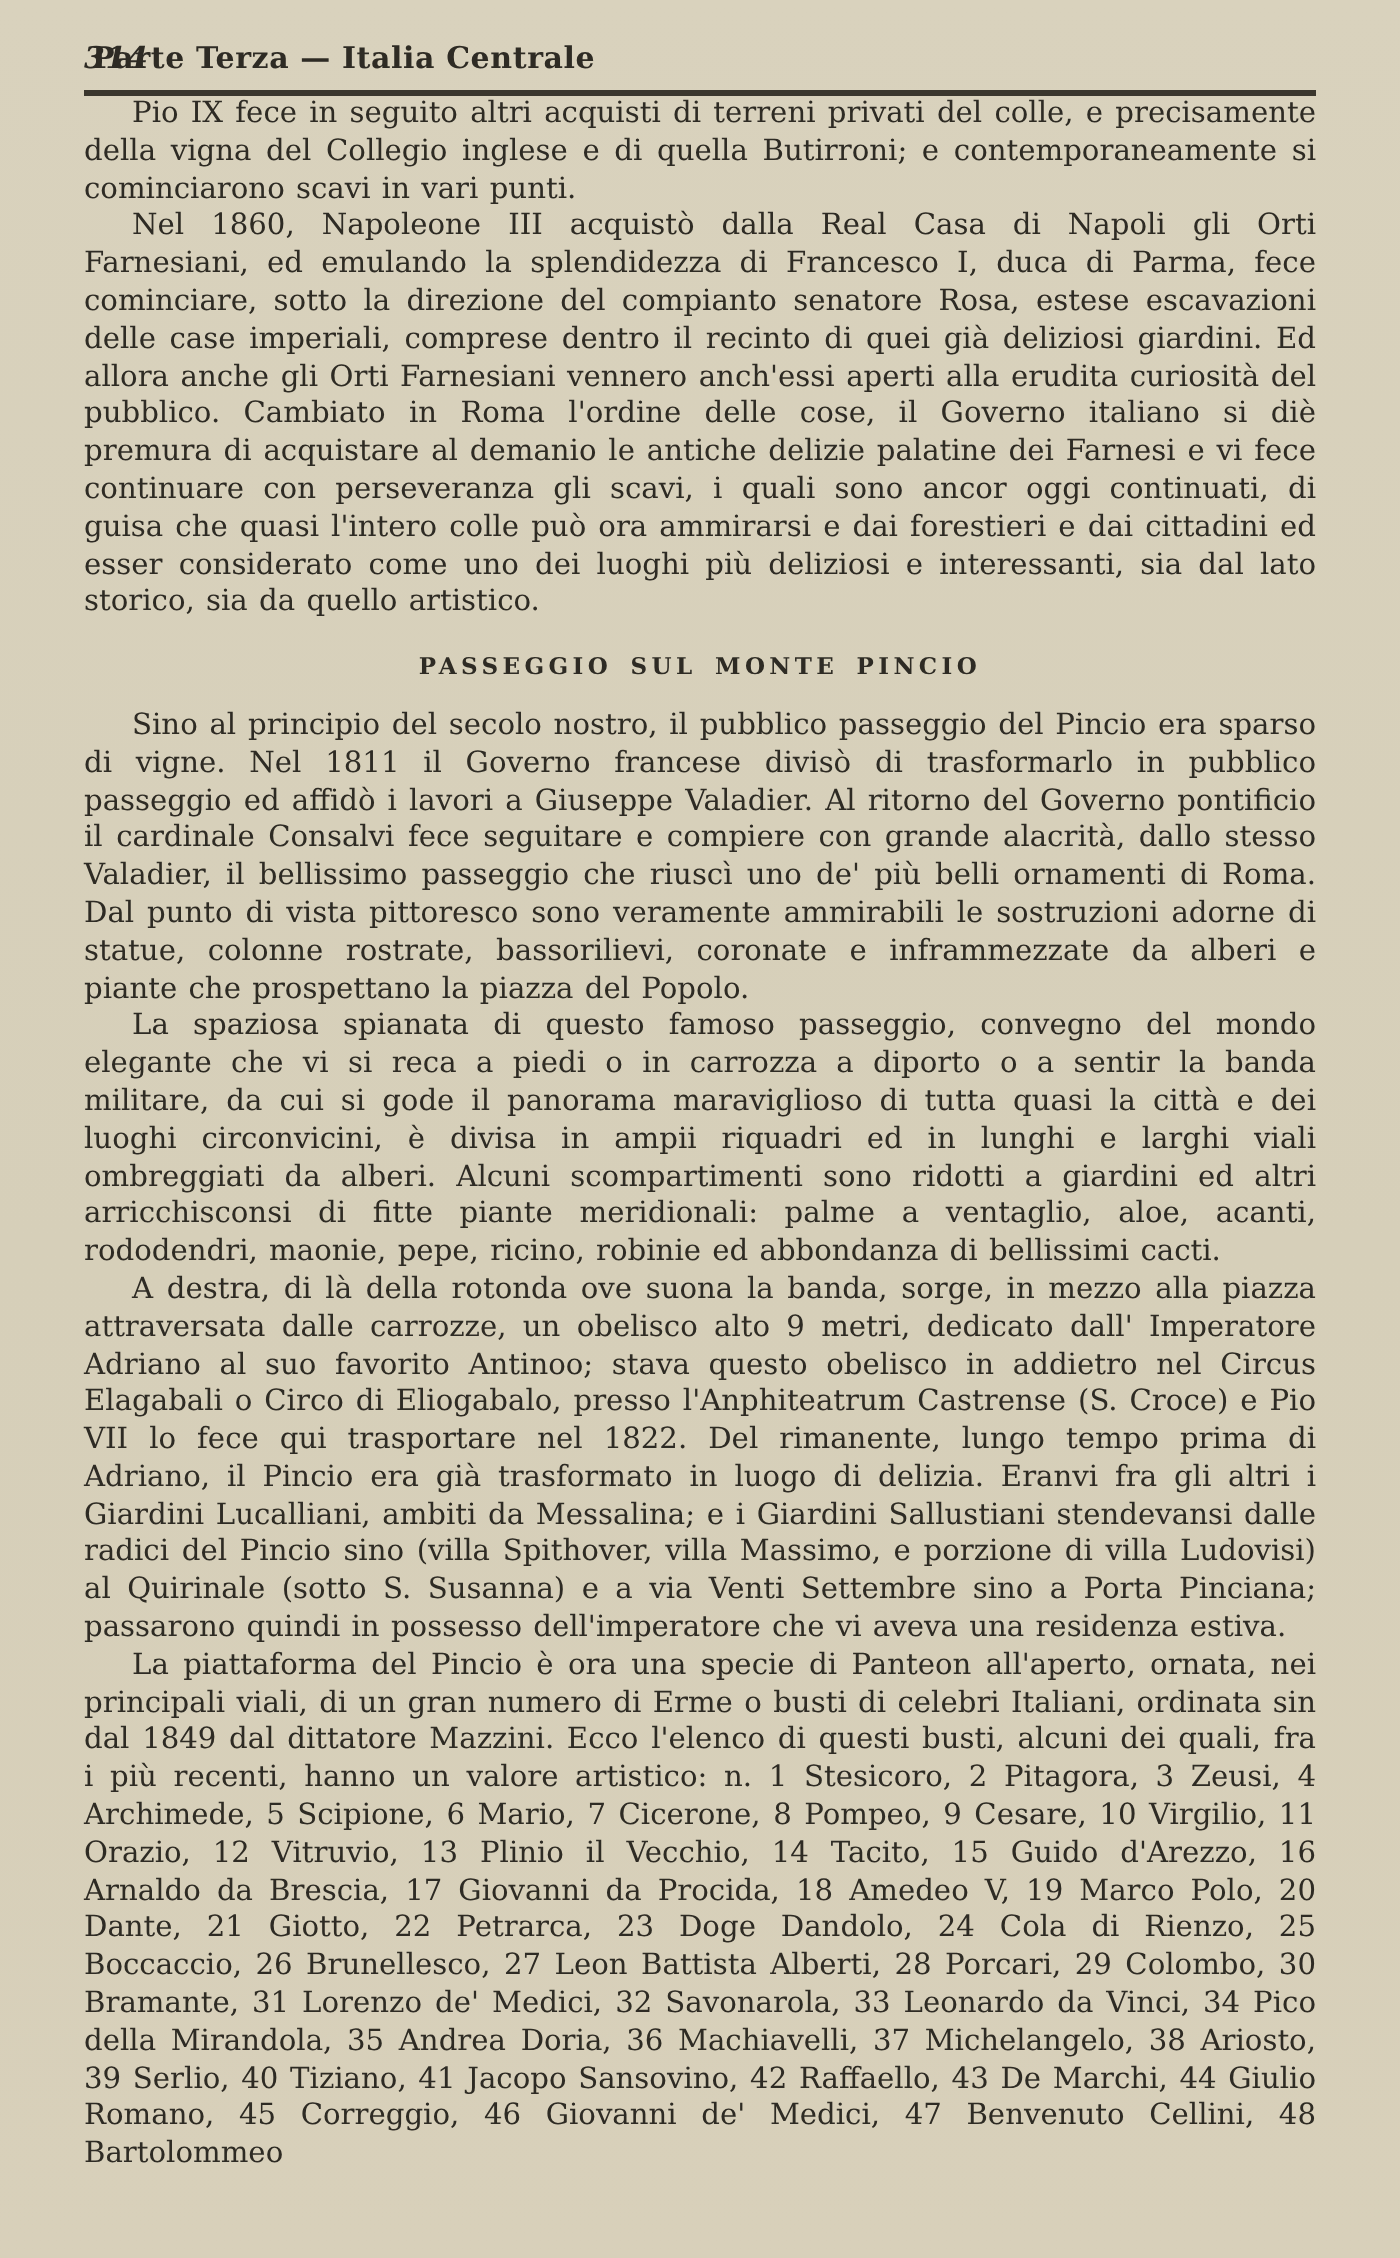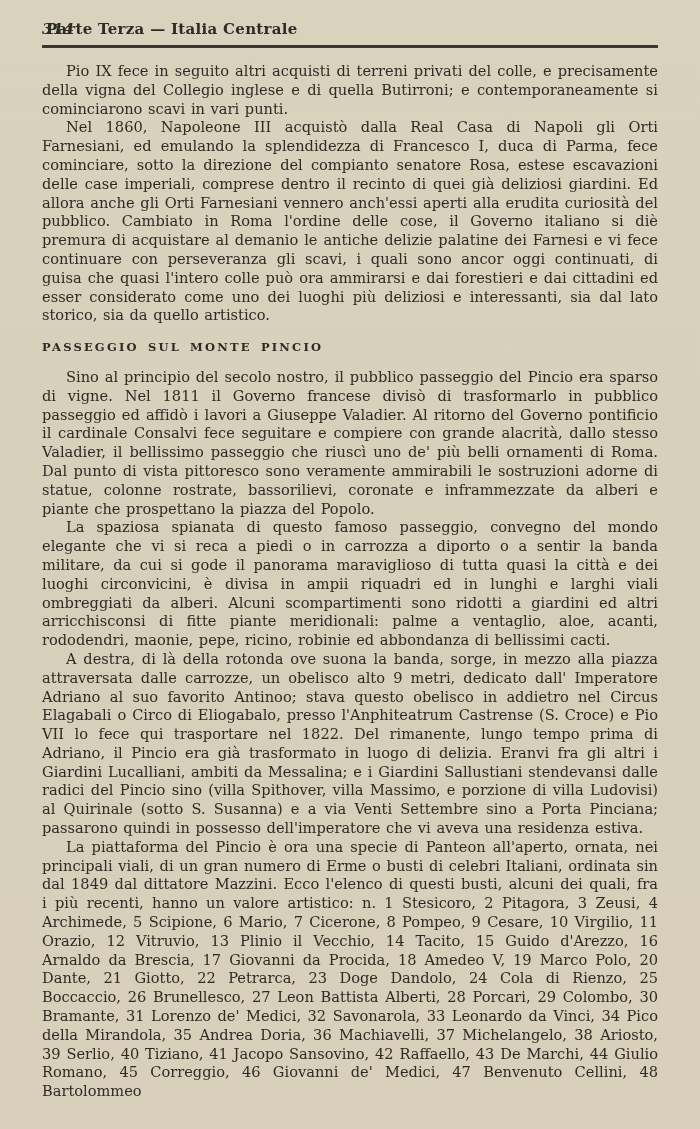--- a/index.html
+++ b/index.html
@@ -38,34 +38,33 @@
     right: 0;
     text-align: left;
   }
   .header-rule {
     margin-top: 7px;
     height: 3px;
     background: #3b372e;
     border: none;
   }
   .body-text {
-    margin-top: 14px;
     font-size: 14.6px;
     line-height: 18.8px;
     text-align: justify;
   }
   .para {
     margin: 0;
     text-indent: 24px;
     word-spacing: 1px;
   }
   .para .it {
   }
   .section-heading {
-    text-align: left;
+    text-align: center;
     text-indent: 0;
     font-size: 11.5px;
     font-weight: bold;
     letter-spacing: 2.2px;
     margin: 13px 0 11px 0;
     word-spacing: 3px;
   }
 </style>
 </head>
 <body>

